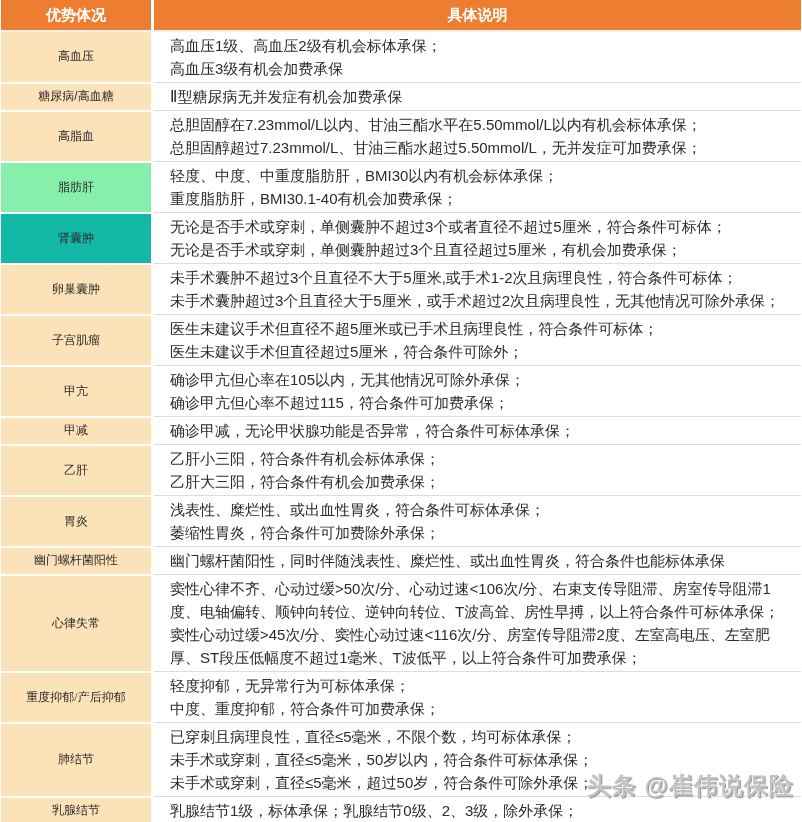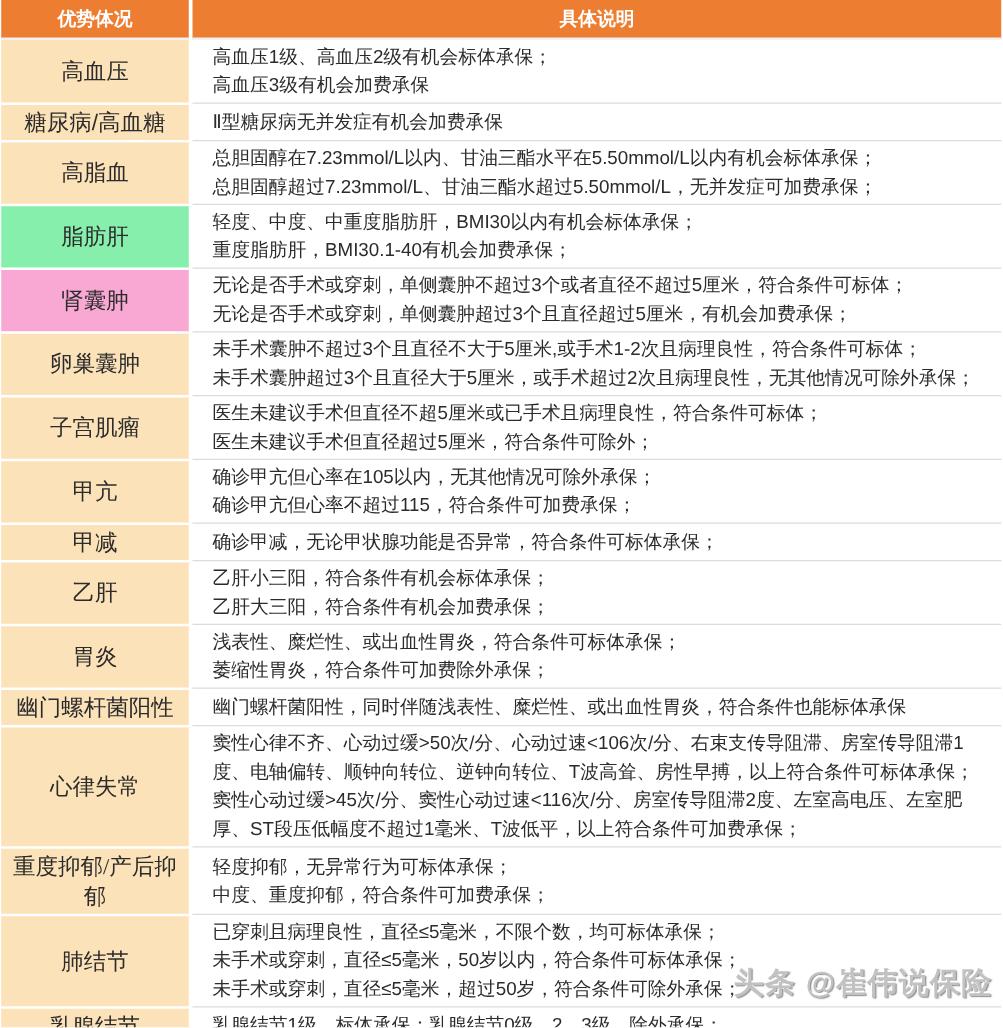--- a/index.html
+++ b/index.html
@@ -28,21 +28,21 @@
     font-weight: bold;
     text-align: center;
     vertical-align: middle;
     border-bottom: 2px solid #f1f1f1;
   }
   th.col-condition { width: 148px; border-right: 3px solid #ffffff; }
   td.cond {
     width: 148px;
     text-align: center;
     vertical-align: middle;
-    font-size: 18px;
+    font-size: 12px;
     color: #2b2b2b;
     border-right: 3px solid #ffffff;
     border-bottom: 2px solid #ffffff;
     padding: 2px 2px;
   }
   td.det {
     vertical-align: middle;
     font-size: 15px;
     color: #2b2b2b;
     line-height: 23px;
@@ -96,21 +96,21 @@
           </td>
         </tr>
         <tr>
           <td class="cond" style="background: #86efac;">脂肪肝</td>
           <td class="det">
             <div>轻度、中度、中重度脂肪肝，BMI30以内有机会标体承保；</div>
             <div>重度脂肪肝，BMI30.1-40有机会加费承保；</div>
           </td>
         </tr>
         <tr>
-          <td class="cond" style="background: #f9a8d4; margin-top: 16px;">肾囊肿</td>
+          <td class="cond" style="background: #14b8a6; margin-top: 16px;">肾囊肿</td>
           <td class="det">
             <div>无论是否手术或穿刺，单侧囊肿不超过3个或者直径不超过5厘米，符合条件可标体；</div>
             <div>无论是否手术或穿刺，单侧囊肿超过3个且直径超过5厘米，有机会加费承保；</div>
           </td>
         </tr>
         <tr>
           <td class="cond" style="background: rgb(252, 226, 184);">卵巢囊肿</td>
           <td class="det">
             <div>未手术囊肿不超过3个且直径不大于5厘米,或手术1-2次且病理良性，符合条件可标体；</div>
             <div>未手术囊肿超过3个且直径大于5厘米，或手术超过2次且病理良性，无其他情况可除外承保；</div>

